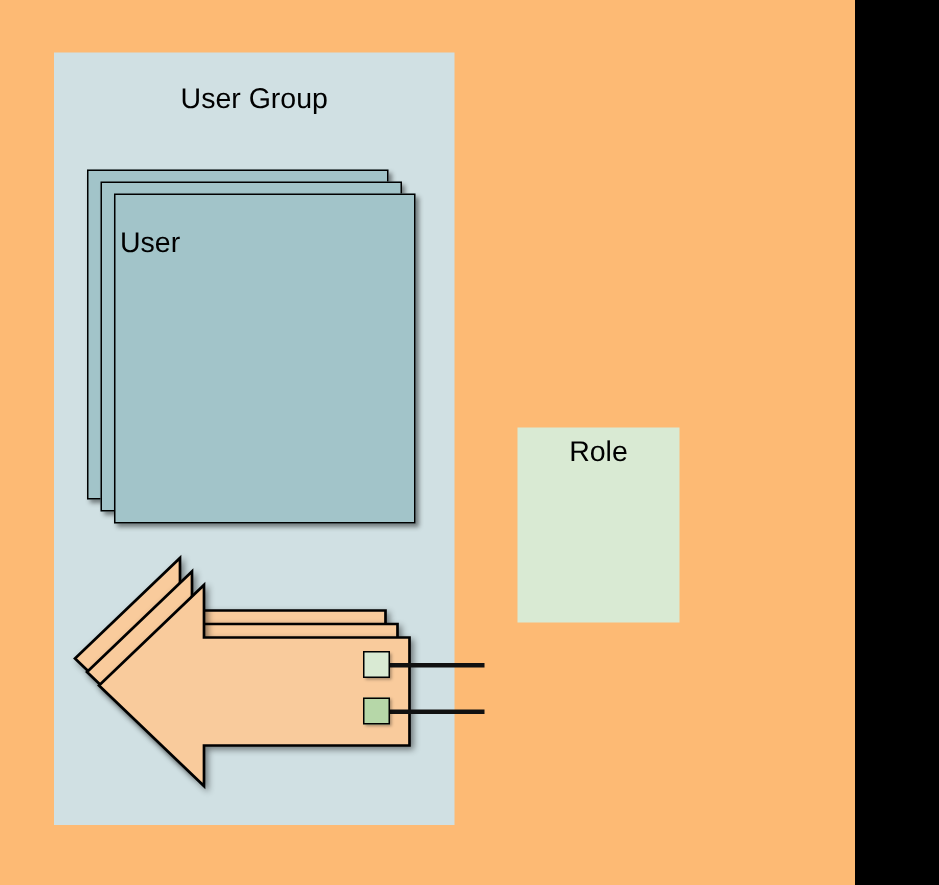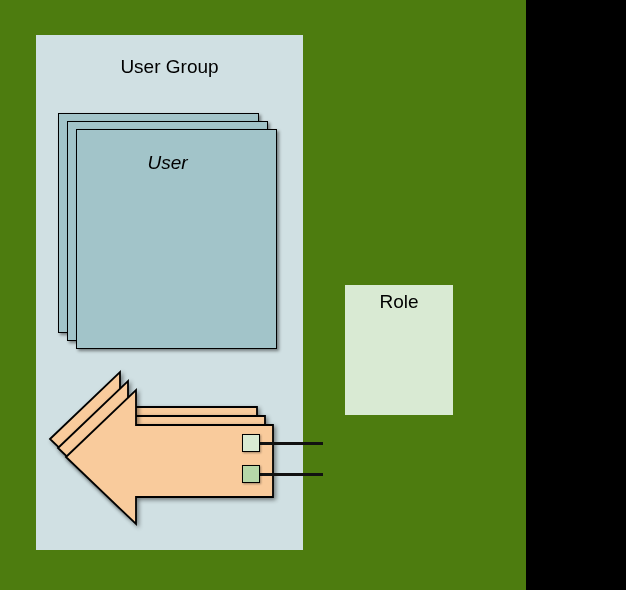--- a/index.html
+++ b/index.html
@@ -3,23 +3,23 @@
 <meta charset="utf-8">
 <style>
   html, body {
     margin: 0;
     padding: 0;
     background: #000000;
     font-family: "Liberation Sans", sans-serif;
   }
   .canvas {
     position: relative;
-    width: 526px;
+    width: 570px;
     height: 590px;
-    background: #4d7c0f;
+    background: #fdba74;
     overflow: hidden;
   }
   .shape-label {
     color: #000000;
     font-size: 19px;
     line-height: 22px;
     white-space: nowrap;
   }
   
   .user-group-box {
@@ -41,25 +41,24 @@
     background: #a2c4c9;
     border: 1px solid #000000;
     box-shadow: 2px 2px 3px rgba(0,0,0,0.45);
     box-sizing: border-box;
   }
   .user-card.back   { left: 58px; top: 113px; }
   .user-card.middle { left: 67px; top: 121px; }
   .user-card.front  { left: 76px; top: 129px; }
   .user-label {
     position: absolute;
-    left: 0; top: 22px;
+    left: 12px; top: 22px;
     width: 100%;
-    text-align: center;
+    text-align: left;
     transform: translateX(-9px);
-    font-style: italic;
   }
   
   .arrow-svg {
     position: absolute;
     left: 0; top: 0;
     width: 626px; height: 590px;
   }
   .arrow-svg polygon {
     fill: #f9cb9c;
     stroke: #000000;

